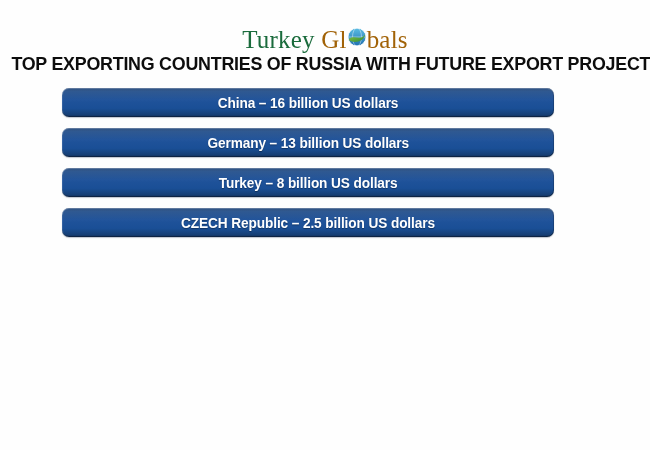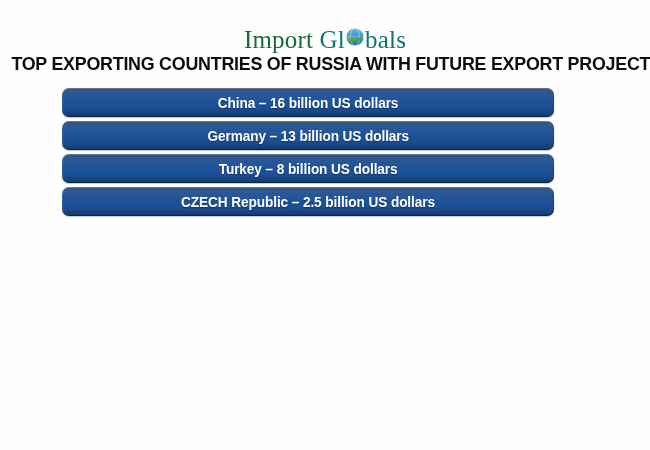--- a/index.html
+++ b/index.html
@@ -39,21 +39,21 @@
     font-weight: 400;
     color: #1a6b3c;
     letter-spacing: 0.2px;
     vertical-align: middle;
   }
   .logo-gl,
   .logo-bals {
     font-family: "Liberation Serif", serif;
     font-size: 25px;
     font-weight: 400;
-    color: #0f766e;
+    color: #a16207;
     letter-spacing: 0.2px;
     vertical-align: middle;
   }
   .logo-globe {
     display: inline-block;
     width: 20px;
     height: 20px;
     vertical-align: -3px;
     margin: 0 0px;
     position: relative;
@@ -81,21 +81,21 @@
   .bars {
     position: absolute;
     top: 88px;
     left: 62px;
     width: 492px;
   }
   .bar-row {
     position: relative;
     width: 492px;
     height: 29px;
-    margin-bottom: 4px;
+    margin-bottom: 11px;
     border-radius: 7px;
     background: linear-gradient(to bottom,
         #1b3f72 0%,
         #1e4b88 12%,
         #1f529a 42%,
         #1a4f96 70%,
         #163f75 92%,
         #132f58 100%);
     box-shadow:
       inset 0 1px 0 rgba(255,255,255,0.22),
@@ -131,21 +131,21 @@
     white-space: pre;
     text-shadow: 0 1px 1px rgba(0,0,0,0.35);
   }
 </style>
 </head>
 <body>
 
 <div id="page">
 
   <div class="logo-wrap">
-    <span class="logo-import">Import</span><span class="logo-gl">&nbsp;</span><span class="logo-gl">Gl</span><span class="logo-globe">
+    <span class="logo-import">Turkey</span><span class="logo-gl">&nbsp;</span><span class="logo-gl">Gl</span><span class="logo-globe">
       <svg viewBox="0 0 40 40" width="20" height="20" aria-hidden="true">
         <defs>
           <linearGradient id="globeBlue" x1="0" y1="0" x2="0" y2="1">
             <stop offset="0%" stop-color="#5bbde4"></stop>
             <stop offset="100%" stop-color="#1f6fb0"></stop>
           </linearGradient>
           <linearGradient id="globeGreen" x1="0" y1="0" x2="1" y2="1">
             <stop offset="0%" stop-color="#8dc63f"></stop>
             <stop offset="100%" stop-color="#2e8b3d"></stop>
           </linearGradient>

